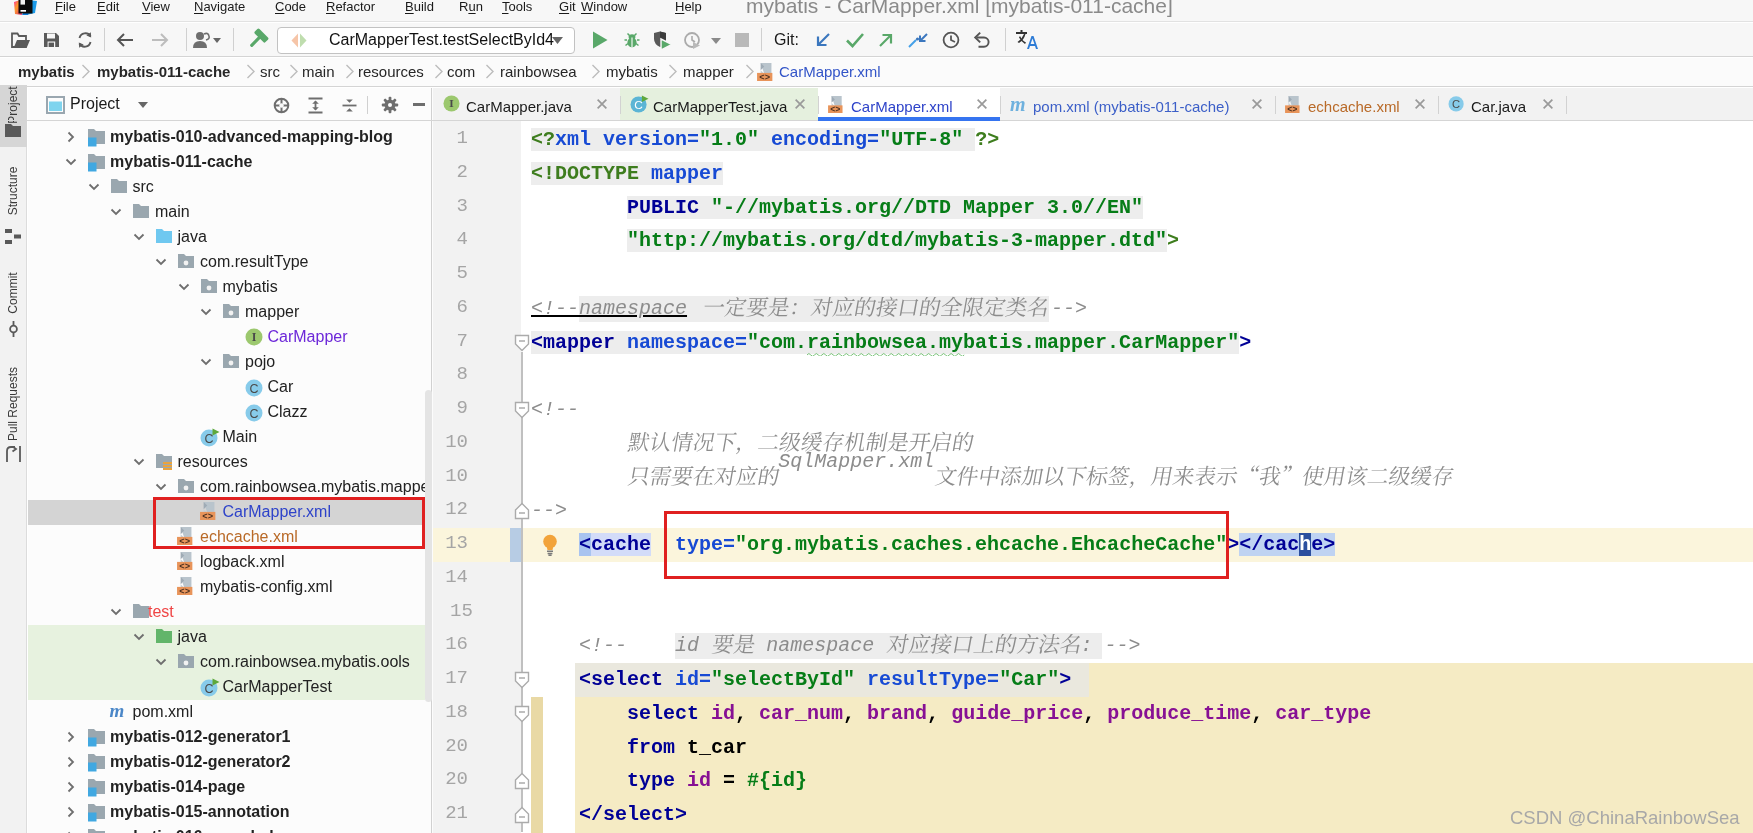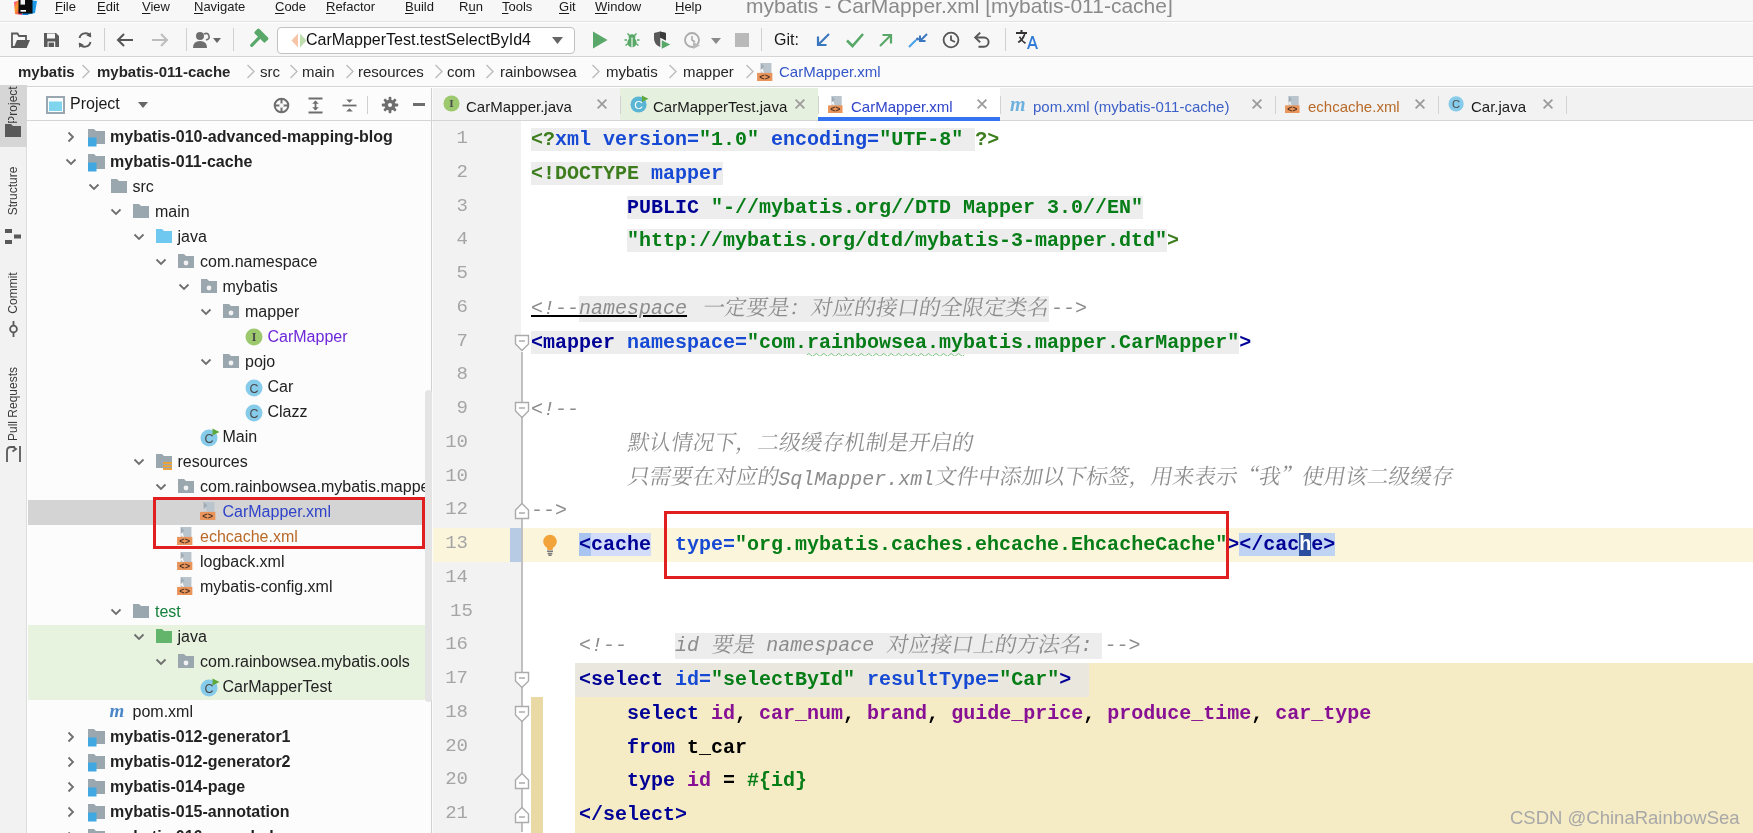--- a/index.html
+++ b/index.html
@@ -19,21 +19,21 @@
 <div class="menuitem" style="left:55px"><span>F</span>ile</div>
 <div class="menuitem" style="left:97px"><span>E</span>dit</div>
 <div class="menuitem" style="left:142px"><span>V</span>iew</div>
 <div class="menuitem" style="left:194px"><span>N</span>avigate</div>
 <div class="menuitem" style="left:275px"><span>C</span>ode</div>
 <div class="menuitem" style="left:326px"><span>R</span>efactor</div>
 <div class="menuitem" style="left:405px"><span>B</span>uild</div>
 <div class="menuitem" style="left:459px">R<span>u</span>n</div>
 <div class="menuitem" style="left:502px"><span>T</span>ools</div>
 <div class="menuitem" style="left:559px"><span>G</span>it</div>
-<div class="menuitem" style="left:595px"><span>W</span>indow</div>
+<div class="menuitem" style="left:581px"><span>W</span>indow</div>
 <div class="menuitem" style="left:675px"><span>H</span>elp</div>
 <div class="ab" style="left:746px;top:-6px;font-size:21px;color:#8a8a8a;white-space:nowrap;">mybatis - CarMapper.xml [mybatis-011-cache]</div>
 <div class="ab" style="left:0;top:23px;width:1753px;height:34px;background:#F7F7F7;border-bottom:1px solid #D4D4D4"></div>
 <svg class="ab" style="left:11px;top:32px" width="20" height="16" viewBox="0 0 20 16">
 <path d="M1 3 L1 15 L15 15 L15 4 L8 4 L6.5 1.5 L1 1.5 Z" fill="none" stroke="#5a5a5a" stroke-width="1.8"></path>
 <path d="M3 15 L6 8 L19 8 L16 15 Z" fill="#5a5a5a"></path>
   </svg>
 <svg class="ab" style="left:43px;top:32px" width="17" height="16" viewBox="0 0 17 16">
 <path d="M1 1 L13 1 L16 4 L16 15 L1 15 Z" fill="#5a5a5a"></path>
 <rect x="4" y="1.5" width="8" height="5" fill="#F7F7F7"></rect>
@@ -73,21 +73,21 @@
 <g transform="rotate(45 12 12)" fill="#59A869">
 <rect x="4.5" y="2.5" width="15" height="6.5" rx="1.5"></rect>
 <rect x="10.4" y="8" width="3.2" height="13" rx="1.5"></rect>
 </g>
   </svg>
 <div class="ab" style="left:277px;top:27px;width:298px;height:27px;background:#fff;border:1px solid #C2C2C2;border-radius:4px;"></div>
 <svg class="ab" style="left:291px;top:33px" width="16" height="15" viewBox="0 0 16 15">
 <path d="M7 0.5 L7 14.5 L0.5 7.5 Z" fill="#F6C5A8"></path>
     <path d="M9 0.5 L9 14.5 L15.5 7.5 Z" fill="#BFDDAE"></path>
   </svg>
-<div class="ab" style="left:306px;top:31px;font-size:16px;color:#111;">CarMapperTest.testSelectById4</div>
+<div class="ab" style="left:329px;top:31px;font-size:16px;color:#111;">CarMapperTest.testSelectById4</div>
 <svg class="ab" style="left:551px;top:36px" width="13" height="9" viewBox="0 0 13 9">
     <path d="M1 1 L12 1 L6.5 8 Z" fill="#666"></path>
   </svg>
 <svg class="ab" style="left:592px;top:31px" width="16" height="18" viewBox="0 0 16 18">
     <path d="M1 0.5 L15.5 9 L1 17.5 Z" fill="#59A869"></path>
   </svg>
 <svg class="ab" style="left:623px;top:31px" width="18" height="18" viewBox="0 0 18 18">
 <g stroke="#59A869" stroke-width="1.5" fill="none">
 <path d="M4.5 2.5 L6.5 4.5 M13.5 2.5 L11.5 4.5 M1.5 9 L4 9 M14 9 L16.5 9 M2.5 14.5 L5 12.5 M15.5 14.5 L13 12.5"></path>
     </g>
@@ -325,21 +325,21 @@
     <path d="M1 1 L7 1 L9 3 L17 3 L17 15 L1 15 Z" fill="#6FC8F0"></path>
   </svg>
 <div class="treerow" style="left:177.5px;top:228px;color:#222222">java</div>
 <svg class="ab" style="left:155.0px;top:258px" width="12" height="8" viewBox="0 0 12 8">
     <path d="M1.5 1.5 L6 6 L10.5 1.5" stroke="#6e6e6e" stroke-width="1.8" fill="none"></path>
   </svg>
 <svg class="ab" style="left:177.0px;top:253px" width="18" height="16" viewBox="0 0 18 16">
     <path d="M1 1 L7 1 L9 3 L17 3 L17 15 L1 15 Z" fill="#9AA7AF"></path>
     <circle cx="9" cy="10" r="2.4" fill="#F2F2F2"></circle>
   </svg>
-<div class="treerow" style="left:200.0px;top:253px;color:#222222">com.namespace</div>
+<div class="treerow" style="left:200.0px;top:253px;color:#222222">com.resultType</div>
 <svg class="ab" style="left:177.5px;top:283px" width="12" height="8" viewBox="0 0 12 8">
     <path d="M1.5 1.5 L6 6 L10.5 1.5" stroke="#6e6e6e" stroke-width="1.8" fill="none"></path>
   </svg>
 <svg class="ab" style="left:199.5px;top:278px" width="18" height="16" viewBox="0 0 18 16">
     <path d="M1 1 L7 1 L9 3 L17 3 L17 15 L1 15 Z" fill="#9AA7AF"></path>
     <circle cx="9" cy="10" r="2.4" fill="#F2F2F2"></circle>
   </svg>
 <div class="treerow" style="left:222.5px;top:278px;color:#222222">mybatis</div>
 <svg class="ab" style="left:200.0px;top:308px" width="12" height="8" viewBox="0 0 12 8">
     <path d="M1.5 1.5 L6 6 L10.5 1.5" stroke="#6e6e6e" stroke-width="1.8" fill="none"></path>
@@ -427,21 +427,21 @@
     <rect x="0" y="11" width="17" height="9" fill="#E8945A"></rect>
     <text x="8.5" y="19" font-size="10" font-weight="bold" fill="#4a3020" text-anchor="middle" font-family="Liberation Mono">&lt;&gt;</text>
   </svg>
 <div class="treerow" style="left:200.0px;top:578px;color:#222222">mybatis-config.xml</div>
 <svg class="ab" style="left:110.0px;top:608px" width="12" height="8" viewBox="0 0 12 8">
     <path d="M1.5 1.5 L6 6 L10.5 1.5" stroke="#6e6e6e" stroke-width="1.8" fill="none"></path>
   </svg>
 <svg class="ab" style="left:132.0px;top:603px" width="18" height="16" viewBox="0 0 18 16">
     <path d="M1 1 L7 1 L9 3 L17 3 L17 15 L1 15 Z" fill="#9AA7AF"></path>
   </svg>
-<div class="treerow" style="left:155.0px;top:603px;color:#15803d">test</div>
+<div class="treerow" style="left:148px;top:603px;color:#ef4444">test</div>
 <svg class="ab" style="left:132.5px;top:633px" width="12" height="8" viewBox="0 0 12 8">
     <path d="M1.5 1.5 L6 6 L10.5 1.5" stroke="#6e6e6e" stroke-width="1.8" fill="none"></path>
   </svg>
 <svg class="ab" style="left:154.5px;top:628px" width="18" height="16" viewBox="0 0 18 16">
     <path d="M1 1 L7 1 L9 3 L17 3 L17 15 L1 15 Z" fill="#62B56A"></path>
   </svg>
 <div class="treerow" style="left:177.5px;top:628px;color:#222222">java</div>
 <svg class="ab" style="left:155.0px;top:658px" width="12" height="8" viewBox="0 0 12 8">
     <path d="M1.5 1.5 L6 6 L10.5 1.5" stroke="#6e6e6e" stroke-width="1.8" fill="none"></path>
   </svg>
@@ -700,21 +700,21 @@
     <g fill="#8C8C8C" transform="translate(0,24) skewX(-10)">
       <path transform="translate(0.0,0)" d="M13.2 -5.1Q15.2 -4.3 16.6 -3.4Q17.9 -2.6 18.7 -1.8Q19.5 -1 19.8 -0.3Q20.1 0.4 20 0.8Q20 1.3 19.7 1.4Q19.3 1.6 18.9 1.3Q18.5 0.6 17.9 -0.3Q17.2 -1.1 16.4 -2Q15.5 -2.9 14.6 -3.6Q13.8 -4.4 13 -4.9ZM4.8 -7.6H16.8V-7H4.8ZM4 -16.2V-16.9L5.5 -16.2H16.9V-15.6H5.4V-5.9Q5.4 -5.8 5.2 -5.7Q5.1 -5.6 4.8 -5.5Q4.5 -5.4 4.2 -5.4H4ZM16.3 -16.2H16.1L16.9 -17.1L18.7 -15.8Q18.6 -15.6 18.3 -15.5Q18.1 -15.4 17.8 -15.3V-6.1Q17.8 -6.1 17.6 -5.9Q17.4 -5.8 17.1 -5.7Q16.8 -5.6 16.5 -5.6H16.3ZM7.6 -5.3 9.6 -4.3Q9.5 -4.1 9.3 -4.1Q9.2 -4 8.8 -4.1Q8 -3.1 6.8 -2.1Q5.5 -1 4 0Q2.5 1 0.9 1.7L0.7 1.4Q2.1 0.5 3.4 -0.6Q4.8 -1.8 5.9 -3Q7 -4.3 7.6 -5.3Z"></path>
       <path transform="translate(21.6,0)" d="M11.4 -8.8Q11.4 -8.7 11.1 -8.6Q10.8 -8.4 10.2 -8.4H10V-16.8H11.4ZM17.2 -18Q17.2 -18 17.3 -17.9Q17.5 -17.7 17.8 -17.5Q18.1 -17.3 18.4 -17Q18.8 -16.8 19 -16.5Q19 -16.1 18.5 -16.1H3.2L3.1 -16.8H16.1ZM18.4 -14.3 19.3 -15.2 20.8 -13.7Q20.6 -13.5 20 -13.5Q19.7 -13 19.1 -12.3Q18.5 -11.6 18 -11.1L17.7 -11.3Q17.9 -11.7 18.1 -12.3Q18.2 -12.8 18.4 -13.4Q18.5 -14 18.6 -14.3ZM3.2 -15.2Q3.6 -14.1 3.5 -13.3Q3.5 -12.5 3.2 -11.9Q2.9 -11.4 2.5 -11.1Q2.1 -10.9 1.7 -10.9Q1.2 -10.9 1 -11.2Q0.9 -11.6 1.1 -11.9Q1.2 -12.2 1.6 -12.4Q2.2 -12.7 2.5 -13.5Q2.9 -14.3 2.8 -15.2ZM19.2 -14.3V-13.7H3V-14.3ZM11.5 -7.8Q11.3 -7.4 10.9 -6.9Q10.5 -6.4 10.2 -5.9Q9.8 -5.4 9.4 -5.1H8.7Q8.9 -5.6 9.2 -6.5Q9.5 -7.3 9.7 -7.8ZM13.8 0.4Q13.8 0.5 13.5 0.7Q13.2 0.8 12.7 0.8H12.5V-5.3H13.8ZM9.3 0.5Q9.3 0.6 9 0.7Q8.7 0.9 8.1 0.9H7.9V-5.3H9.3ZM16.9 -5.3 17.6 -6.1 19.3 -4.8Q19.3 -4.7 19 -4.6Q18.8 -4.5 18.5 -4.4V-0.2Q18.5 0.3 18.3 0.7Q18.2 1.1 17.8 1.4Q17.4 1.6 16.6 1.7Q16.5 1.4 16.5 1.1Q16.4 0.8 16.3 0.7Q16.1 0.5 15.8 0.4Q15.5 0.3 15 0.2V-0.2Q15 -0.2 15.3 -0.1Q15.7 -0.1 16.1 -0.1Q16.6 -0.1 16.7 -0.1Q17.1 -0.1 17.1 -0.4V-5.3ZM4.7 1.2Q4.7 1.3 4.5 1.4Q4.3 1.5 4.1 1.6Q3.8 1.7 3.5 1.7H3.3V-5.3V-6L4.8 -5.3H18V-4.7H4.7ZM18.6 -9Q18.6 -9 18.9 -8.8Q19.2 -8.5 19.6 -8.2Q20.1 -7.8 20.4 -7.5Q20.4 -7.2 19.9 -7.2H1.5L1.3 -7.8H17.6ZM17 -10.2V-9.6H12.5V-10.2ZM16.6 -12.1V-11.4H12.5V-12.1ZM8.8 -10.2V-9.6H4.2V-10.2ZM8.7 -12.1V-11.4H4.5V-12.1Z"></path>
       <path transform="translate(43.2,0)" d="M5.6 -3.1Q8.6 -2.8 10.9 -2.3Q13.1 -1.9 14.6 -1.4Q16.1 -1 17.1 -0.5Q18 -0.1 18.5 0.3Q18.9 0.6 19 0.9Q19.1 1.2 18.9 1.4Q18.8 1.5 18.4 1.5Q18.1 1.6 17.7 1.4Q16.4 0.6 14.5 -0.1Q12.6 -0.8 10.2 -1.5Q7.8 -2.2 5 -2.7ZM5 -2.7Q5.5 -3.3 6.2 -4.1Q6.8 -4.9 7.5 -5.8Q8.2 -6.7 8.7 -7.6Q9.3 -8.4 9.6 -8.9L11.7 -8.2Q11.6 -8 11.4 -7.9Q11.1 -7.8 10.5 -7.9L11 -8.1Q10.7 -7.7 10.1 -7Q9.6 -6.3 9 -5.5Q8.4 -4.8 7.8 -4Q7.2 -3.3 6.7 -2.7ZM15.7 -6Q15.1 -4.4 14.2 -3.3Q13.4 -2.1 12.2 -1.3Q11 -0.4 9.4 0.2Q7.8 0.8 5.7 1.2Q3.6 1.5 1 1.8L0.9 1.4Q4.6 0.8 7.2 0Q9.9 -0.9 11.6 -2.4Q13.3 -3.9 14.1 -6.3H15.7ZM18.8 -7.7Q18.8 -7.7 19 -7.5Q19.2 -7.4 19.5 -7.2Q19.7 -6.9 20.1 -6.7Q20.4 -6.4 20.7 -6.1Q20.6 -5.8 20.1 -5.8H1.1L1 -6.4H17.8ZM4.6 -8.4Q4.6 -8.3 4.4 -8.2Q4.2 -8.1 3.9 -8Q3.7 -8 3.4 -8H3.2V-13.8V-14.5L4.7 -13.8H17.5V-13.2H4.6ZM16.7 -13.8 17.5 -14.7 19.3 -13.4Q19.2 -13.2 18.9 -13.1Q18.7 -13 18.4 -12.9V-8.6Q18.4 -8.6 18.2 -8.5Q17.9 -8.4 17.7 -8.3Q17.4 -8.2 17.2 -8.2H17V-13.8ZM17.8 -9.8V-9.2H4.1V-9.8ZM13.7 -16.7V-9.4H12.3V-16.7ZM9.1 -16.7V-9.4H7.8V-16.7ZM18.6 -18Q18.6 -18 18.8 -17.8Q19 -17.7 19.3 -17.4Q19.6 -17.2 19.9 -16.9Q20.3 -16.6 20.6 -16.4Q20.5 -16 20 -16H1.3L1.1 -16.7H17.6Z"></path>
       <path transform="translate(64.8,0)" d="M6.8 -8.9Q6.7 -8.7 6.2 -8.5V1.2Q6.2 1.3 6 1.4Q5.8 1.5 5.5 1.6Q5.3 1.7 5 1.7H4.7V-8.6L5.4 -9.5ZM14.6 -12.1Q14.6 -11.9 14.5 -11.7Q14.3 -11.6 13.9 -11.5V0.3H12.5V-12.3ZM11.3 -17.5Q11.3 -17.3 11.1 -17.2Q10.9 -17.1 10.5 -17.1Q9.9 -15.5 9.1 -13.8Q8.2 -12.1 7.1 -10.4Q5.9 -8.8 4.4 -7.3Q2.9 -5.9 1 -4.8L0.8 -5Q2.4 -6.3 3.7 -7.8Q5 -9.4 6.1 -11.1Q7.1 -12.8 7.8 -14.6Q8.6 -16.4 9 -18.1ZM18.8 -1.4Q18.8 -1.4 18.9 -1.3Q19.1 -1.1 19.4 -0.9Q19.7 -0.6 20.1 -0.4Q20.4 -0.1 20.7 0.2Q20.6 0.5 20.1 0.5H7L6.8 -0.1H17.7ZM17.4 -8.6Q17.4 -8.6 17.5 -8.4Q17.7 -8.3 18 -8.1Q18.3 -7.8 18.6 -7.6Q18.9 -7.3 19.2 -7Q19.1 -6.9 19 -6.8Q18.9 -6.7 18.6 -6.7H8.2L8 -7.3H16.4ZM18.4 -15.3Q18.4 -15.3 18.6 -15.1Q18.8 -15 19.1 -14.7Q19.4 -14.5 19.7 -14.2Q20 -13.9 20.3 -13.7Q20.3 -13.3 19.8 -13.3H1.6L1.4 -13.9H17.3Z"></path>
       <path transform="translate(86.4,0)" d="M10.5 -9.8Q11.8 -9.3 12.5 -8.6Q13.2 -8 13.6 -7.4Q14 -6.7 14 -6.2Q14.1 -5.6 13.9 -5.3Q13.8 -4.9 13.4 -4.9Q13.1 -4.8 12.8 -5.1Q12.6 -5.7 12.3 -6.5Q12 -7.3 11.5 -8.2Q11 -9 10.3 -9.6ZM18.2 -17.7Q18.1 -17.5 17.9 -17.4Q17.8 -17.2 17.4 -17.2V-0.5Q17.4 0.1 17.2 0.5Q17 1 16.5 1.3Q16 1.6 14.9 1.7Q14.9 1.3 14.7 1.1Q14.6 0.8 14.3 0.6Q14 0.4 13.5 0.3Q13 0.1 12.2 0V-0.3Q12.2 -0.3 12.6 -0.3Q13 -0.2 13.6 -0.2Q14.2 -0.2 14.7 -0.2Q15.2 -0.1 15.4 -0.1Q15.7 -0.1 15.8 -0.2Q16 -0.4 16 -0.6V-18ZM19 -14.1Q19 -14.1 19.1 -13.9Q19.3 -13.8 19.6 -13.5Q19.9 -13.3 20.2 -13Q20.5 -12.7 20.7 -12.4Q20.6 -12.1 20.1 -12.1H9.7L9.5 -12.7H18ZM2.5 -12.5Q4.2 -11.1 5.5 -9.6Q6.8 -8.2 7.8 -6.8Q8.7 -5.4 9.3 -4.2Q9.7 -3.3 9.8 -2.7Q9.9 -2 9.7 -1.6Q9.6 -1.3 9.4 -1.2Q9.1 -1.1 8.9 -1.3Q8.6 -1.5 8.3 -2.1Q8 -3.1 7.5 -4.4Q6.9 -5.7 6.1 -7.1Q5.3 -8.6 4.3 -9.9Q3.3 -11.2 2.2 -12.3ZM8 -15.4 8.8 -16.3 10.4 -14.9Q10.3 -14.7 10.1 -14.7Q9.9 -14.6 9.6 -14.6Q9.1 -12.6 8.4 -10.4Q7.7 -8.3 6.7 -6.3Q5.7 -4.3 4.2 -2.4Q2.8 -0.6 0.9 0.9L0.6 0.7Q2.1 -0.9 3.4 -2.8Q4.6 -4.7 5.6 -6.8Q6.5 -8.9 7.2 -11.1Q7.8 -13.3 8.2 -15.4ZM9 -15.4V-14.8H1.2L1 -15.4Z"></path>
       <path transform="translate(108.0,0)" d="M18.5 -1.5Q18.5 -1.5 18.7 -1.3Q18.9 -1.2 19.2 -1Q19.5 -0.7 19.8 -0.4Q20.1 -0.1 20.4 0.1Q20.3 0.5 19.8 0.5H4.3L4.1 -0.2H17.5ZM10.3 -12Q11.4 -10.9 12 -9.8Q12.7 -8.7 13 -7.7Q13.3 -6.8 13.3 -6Q13.3 -5.3 13.1 -4.9Q12.9 -4.4 12.6 -4.4Q12.2 -4.3 11.9 -4.7Q11.9 -5.8 11.6 -7.1Q11.3 -8.4 10.9 -9.7Q10.5 -10.9 9.9 -11.9ZM6.4 -11Q7.5 -9.7 8.2 -8.6Q8.9 -7.4 9.2 -6.4Q9.5 -5.4 9.5 -4.7Q9.5 -3.9 9.3 -3.4Q9.1 -3 8.8 -2.9Q8.4 -2.9 8.1 -3.2Q8.1 -4.4 7.8 -5.8Q7.5 -7.2 7.1 -8.5Q6.6 -9.8 6 -10.8ZM19.2 -11.4Q19.1 -11.1 18.3 -11.1Q18 -10 17.5 -8.6Q16.9 -7.2 16.3 -5.7Q15.6 -4.1 14.9 -2.6Q14.2 -1.1 13.4 0.2L13.2 0Q13.7 -1.4 14.2 -3Q14.8 -4.6 15.2 -6.3Q15.7 -8 16.1 -9.5Q16.5 -11 16.7 -12.2ZM9.8 -18.3Q11 -18 11.7 -17.6Q12.4 -17.2 12.8 -16.7Q13.1 -16.3 13.2 -15.9Q13.3 -15.5 13.1 -15.2Q12.9 -15 12.6 -14.9Q12.3 -14.8 11.9 -15.1Q11.8 -15.6 11.4 -16.1Q11 -16.7 10.5 -17.2Q10 -17.7 9.6 -18.1ZM3.4 -15V-15.5L5 -14.8H4.7V-9.2Q4.7 -7.9 4.7 -6.5Q4.6 -5 4.2 -3.6Q3.9 -2.1 3.2 -0.8Q2.4 0.6 1.2 1.7L0.9 1.5Q2 -0.1 2.5 -1.8Q3.1 -3.6 3.2 -5.4Q3.4 -7.3 3.4 -9.2V-14.8ZM18.8 -16.1Q18.8 -16.1 19 -16Q19.2 -15.8 19.5 -15.6Q19.8 -15.3 20.1 -15Q20.5 -14.7 20.7 -14.5Q20.7 -14.3 20.5 -14.2Q20.4 -14.1 20.2 -14.1H4.1V-14.8H17.7Z"></path>
       <path transform="translate(129.6,0)" d="M3.3 0.5Q3.3 0.6 3.1 0.7Q3 0.8 2.7 0.9Q2.5 1 2.2 1H1.9V-14.3V-15L3.4 -14.3H8.5V-13.6H3.3ZM7.2 -17.6Q7.1 -17.1 6.4 -17.1Q6.1 -16.6 5.8 -16Q5.5 -15.4 5.1 -14.8Q4.8 -14.2 4.5 -13.8H4Q4.1 -14.3 4.3 -15.1Q4.5 -15.8 4.6 -16.6Q4.8 -17.4 4.9 -18.1ZM18.1 -14.3 18.9 -15.2 20.6 -13.8Q20.5 -13.7 20.3 -13.6Q20.1 -13.5 19.7 -13.5Q19.7 -10.5 19.6 -8.1Q19.5 -5.7 19.3 -3.9Q19.1 -2.1 18.8 -1Q18.6 0.1 18.2 0.6Q17.7 1.2 17.1 1.4Q16.5 1.7 15.7 1.7Q15.7 1.3 15.6 1Q15.5 0.7 15.3 0.5Q15 0.4 14.4 0.2Q13.8 0 13.1 -0.1L13.1 -0.5Q13.6 -0.4 14.2 -0.4Q14.9 -0.3 15.4 -0.3Q15.9 -0.2 16.2 -0.2Q16.5 -0.2 16.7 -0.3Q16.8 -0.4 17 -0.5Q17.4 -1 17.7 -2.7Q17.9 -4.5 18.1 -7.5Q18.2 -10.4 18.3 -14.3ZM7.6 -14.3 8.4 -15.1 10.1 -13.8Q10 -13.7 9.7 -13.6Q9.5 -13.4 9.2 -13.4V-0.1Q9.2 -0.1 9 0.1Q8.8 0.2 8.5 0.3Q8.2 0.4 8 0.4H7.8V-14.3ZM11.8 -9.8Q13.1 -9.3 13.9 -8.6Q14.7 -7.9 15 -7.3Q15.4 -6.7 15.5 -6.2Q15.6 -5.7 15.4 -5.3Q15.2 -5 14.9 -4.9Q14.5 -4.9 14.2 -5.2Q14 -5.9 13.6 -6.7Q13.2 -7.6 12.6 -8.3Q12.1 -9.1 11.5 -9.7ZM19.3 -14.3V-13.6H12.4L12.6 -14.3ZM15.2 -17.4Q15.2 -17.3 15 -17.1Q14.8 -17 14.4 -17Q13.6 -14.6 12.5 -12.6Q11.3 -10.5 9.9 -9.1L9.6 -9.3Q10.3 -10.4 10.9 -11.8Q11.6 -13.2 12.1 -14.8Q12.7 -16.4 13 -18.1ZM8.7 -8.2V-7.6H2.7V-8.2ZM8.7 -1.9V-1.2H2.7V-1.9Z"></path>
     </g>
   </svg>
-<div class="ab mono" style="left:778.2px;top:463px;"><span class="C">SqlMapper.xml</span></div>
+<div class="ab mono" style="left:778.2px;top:445px;"><span class="C">SqlMapper.xml</span></div>
 <svg style="position:absolute;left:934px;top:460px;overflow:visible" width="224" height="30">
     <g fill="#8C8C8C" transform="translate(0,24) skewX(-10)">
       <path transform="translate(0.0,0)" d="M8.8 -18.1Q10.1 -17.7 10.9 -17.2Q11.7 -16.6 12.1 -16.1Q12.5 -15.6 12.6 -15.1Q12.7 -14.6 12.6 -14.3Q12.4 -14 12.1 -13.9Q11.8 -13.9 11.4 -14.1Q11.2 -14.8 10.7 -15.5Q10.3 -16.2 9.7 -16.8Q9.1 -17.4 8.6 -17.9ZM17.1 -13.2Q16.3 -10.4 15.1 -8.1Q13.8 -5.7 11.9 -3.9Q9.9 -2 7.3 -0.6Q4.6 0.8 1.1 1.7L0.9 1.4Q5.1 0 8 -2.1Q10.9 -4.3 12.7 -7.1Q14.5 -9.9 15.2 -13.2ZM18.7 -14.8Q18.7 -14.8 18.9 -14.6Q19.1 -14.5 19.4 -14.2Q19.7 -13.9 20 -13.7Q20.4 -13.4 20.7 -13.1Q20.6 -12.7 20.1 -12.7H1.2L1 -13.4H17.5ZM5.8 -13.2Q6.6 -10.5 7.9 -8.3Q9.3 -6.1 11.3 -4.4Q13.2 -2.7 15.6 -1.6Q18.1 -0.4 20.9 0.2L20.9 0.5Q20.3 0.5 19.9 0.8Q19.5 1.1 19.2 1.7Q16.5 0.9 14.3 -0.4Q12 -1.7 10.3 -3.5Q8.5 -5.3 7.3 -7.7Q6.1 -10 5.4 -13Z"></path>
       <path transform="translate(21.6,0)" d="M6.2 -7.2H18L19 -8.5Q19 -8.5 19.2 -8.3Q19.4 -8.2 19.7 -8Q20 -7.7 20.3 -7.4Q20.6 -7.2 20.9 -6.9Q20.8 -6.5 20.3 -6.5H6.4ZM9.1 -17 11.3 -16.3Q11.3 -16.1 11.1 -16Q10.9 -15.8 10.5 -15.9Q9.9 -13.6 8.8 -11.6Q7.7 -9.6 6.4 -8.3L6.1 -8.5Q6.8 -9.5 7.3 -10.9Q7.9 -12.2 8.4 -13.8Q8.9 -15.3 9.1 -17ZM12.8 -17.9 15 -17.6Q15 -17.4 14.8 -17.2Q14.7 -17.1 14.3 -17V1.1Q14.3 1.2 14.1 1.4Q13.9 1.5 13.7 1.6Q13.4 1.7 13.1 1.7H12.8ZM8.7 -13.1H17.4L18.4 -14.4Q18.4 -14.4 18.6 -14.2Q18.8 -14.1 19.1 -13.8Q19.4 -13.6 19.7 -13.3Q20 -13.1 20.3 -12.8Q20.2 -12.5 19.7 -12.5H8.7ZM3.7 -11.7 4.4 -12.6 5.8 -12.1Q5.7 -11.9 5.6 -11.8Q5.4 -11.7 5.1 -11.7V1.2Q5.1 1.3 5 1.4Q4.8 1.5 4.5 1.6Q4.3 1.7 4 1.7H3.7ZM5.5 -18.1 7.7 -17.3Q7.7 -17.2 7.5 -17Q7.3 -16.9 6.9 -16.9Q6.2 -15 5.3 -13.2Q4.4 -11.4 3.3 -9.8Q2.2 -8.3 1 -7.1L0.7 -7.3Q1.6 -8.6 2.5 -10.3Q3.4 -12.1 4.2 -14.1Q5 -16.1 5.5 -18.1Z"></path>
       <path transform="translate(43.2,0)" d="M18.3 -7.2V-6.6H3V-7.2ZM17.5 -13.6 18.3 -14.5 20.1 -13.1Q20 -13 19.8 -12.8Q19.5 -12.7 19.2 -12.7V-5.2Q19.2 -5.2 19 -5.1Q18.8 -5 18.5 -4.9Q18.2 -4.8 18 -4.8H17.7V-13.6ZM3.7 -5Q3.7 -5 3.5 -4.8Q3.4 -4.7 3.1 -4.6Q2.8 -4.5 2.5 -4.5H2.3V-13.6V-14.3L3.9 -13.6H18.2V-12.9H3.7ZM12.2 -17.9Q12.2 -17.6 12 -17.5Q11.9 -17.3 11.5 -17.3V1.1Q11.5 1.2 11.3 1.4Q11.1 1.5 10.8 1.6Q10.6 1.7 10.3 1.7H10V-18.1Z"></path>
       <path transform="translate(64.8,0)" d="M2.5 -17.9Q3.7 -17.8 4.4 -17.4Q5.1 -17.1 5.5 -16.7Q5.9 -16.2 6 -15.9Q6 -15.5 5.9 -15.2Q5.7 -14.9 5.4 -14.9Q5.1 -14.8 4.8 -15Q4.6 -15.5 4.2 -16Q3.8 -16.5 3.3 -17Q2.8 -17.5 2.3 -17.8ZM1 -13.1Q2.1 -13 2.8 -12.6Q3.5 -12.3 3.9 -11.9Q4.2 -11.5 4.2 -11.2Q4.3 -10.8 4.1 -10.5Q4 -10.3 3.7 -10.2Q3.4 -10.1 3 -10.4Q2.8 -11.1 2.2 -11.8Q1.5 -12.5 0.8 -12.9ZM2 -4.5Q2.2 -4.5 2.3 -4.6Q2.4 -4.6 2.6 -5Q2.7 -5.2 2.8 -5.4Q2.9 -5.6 3.1 -6.1Q3.3 -6.5 3.6 -7.5Q4 -8.4 4.7 -10Q5.3 -11.6 6.4 -14.1L6.8 -14Q6.5 -13.2 6.2 -12.2Q5.9 -11.2 5.5 -10.2Q5.2 -9.1 4.9 -8.2Q4.6 -7.2 4.3 -6.5Q4.1 -5.8 4 -5.5Q3.9 -5 3.8 -4.5Q3.7 -4 3.7 -3.6Q3.7 -3.3 3.8 -2.9Q3.9 -2.5 4 -2.1Q4.2 -1.6 4.2 -1.1Q4.3 -0.6 4.3 0.1Q4.3 0.8 4 1.2Q3.6 1.6 3.1 1.6Q2.8 1.6 2.6 1.3Q2.5 1 2.4 0.5Q2.6 -0.6 2.6 -1.5Q2.6 -2.4 2.5 -3Q2.4 -3.6 2.1 -3.7Q1.9 -3.9 1.7 -3.9Q1.4 -4 1.1 -4V-4.5Q1.1 -4.5 1.3 -4.5Q1.4 -4.5 1.7 -4.5Q1.9 -4.5 2 -4.5ZM6.6 -12.2H17.9L18.9 -13.5Q18.9 -13.5 19.1 -13.4Q19.3 -13.2 19.6 -13Q19.9 -12.7 20.2 -12.4Q20.5 -12.2 20.8 -11.9Q20.7 -11.6 20.2 -11.6H6.7ZM7.1 -16.4H16.6L17.6 -17.7Q17.6 -17.7 17.8 -17.6Q17.9 -17.4 18.2 -17.2Q18.5 -17 18.8 -16.7Q19.1 -16.4 19.4 -16.2Q19.3 -15.8 18.8 -15.8H7.3ZM14.5 -12.2Q15.1 -11 16.2 -10.1Q17.3 -9.1 18.6 -8.4Q19.8 -7.6 21.1 -7.2L21 -7Q20.6 -6.9 20.3 -6.6Q20 -6.3 19.8 -5.8Q18.7 -6.4 17.6 -7.3Q16.5 -8.2 15.6 -9.4Q14.7 -10.6 14.1 -12ZM11.7 -16.4H13.3Q12.9 -13.8 11.9 -11.7Q10.9 -9.6 9.2 -8Q7.4 -6.5 4.8 -5.4L4.6 -5.7Q6.9 -6.9 8.3 -8.5Q9.8 -10.1 10.6 -12.1Q11.4 -14.1 11.7 -16.4ZM9 -6 9.3 -5.9Q9.4 -4.7 9.3 -3.8Q9.1 -2.9 8.8 -2.3Q8.4 -1.8 8 -1.5Q7.6 -1.2 7.2 -1.1Q6.8 -1.1 6.6 -1.2Q6.3 -1.4 6.2 -1.6Q6.2 -1.9 6.4 -2.2Q7.3 -2.6 8 -3.5Q8.8 -4.5 9 -6ZM14.2 -5.8Q15.1 -5.1 15.6 -4.4Q16.1 -3.7 16.3 -3.1Q16.4 -2.4 16.4 -2Q16.3 -1.5 16.1 -1.2Q15.9 -0.9 15.6 -0.9Q15.3 -0.9 15 -1.2Q15 -1.9 14.9 -2.7Q14.7 -3.5 14.5 -4.3Q14.2 -5.1 13.9 -5.6ZM16.7 -6.1Q18 -5.5 18.8 -4.8Q19.7 -4.1 20.1 -3.4Q20.5 -2.7 20.5 -2.2Q20.6 -1.6 20.4 -1.2Q20.3 -0.9 19.9 -0.8Q19.6 -0.7 19.2 -1Q19.1 -1.9 18.7 -2.8Q18.3 -3.7 17.7 -4.5Q17.1 -5.4 16.4 -6ZM11.3 -8.6 13.5 -8.4Q13.4 -8 12.7 -7.9V-0.4Q12.7 0.2 12.5 0.6Q12.4 1 11.9 1.3Q11.5 1.6 10.5 1.7Q10.4 1.3 10.3 1.1Q10.2 0.8 10 0.6Q9.8 0.5 9.3 0.3Q8.9 0.2 8.2 0.1V-0.2Q8.2 -0.2 8.5 -0.2Q8.8 -0.2 9.3 -0.1Q9.8 -0.1 10.3 -0.1Q10.7 -0.1 10.8 -0.1Q11.1 -0.1 11.2 -0.2Q11.3 -0.2 11.3 -0.5Z"></path>
       <path transform="translate(86.4,0)" d="M13.4 -1.6H18.9V-0.9H13.4ZM18.1 -14.4H17.9L18.7 -15.4L20.6 -13.9Q20.5 -13.8 20.2 -13.7Q19.9 -13.5 19.6 -13.5V0.3Q19.5 0.4 19.3 0.5Q19.2 0.7 18.9 0.8Q18.6 0.9 18.3 0.9H18.1ZM1.1 -13.4H9.8V-12.8H1.3ZM4.7 -18 6.9 -17.8Q6.9 -17.6 6.7 -17.4Q6.6 -17.3 6.2 -17.2Q6.1 -15.4 6.1 -13.4Q6 -11.5 5.8 -9.5Q5.6 -7.5 5 -5.5Q4.5 -3.6 3.5 -1.8Q2.5 0.1 0.9 1.6L0.6 1.3Q2.2 -0.8 3 -3.1Q3.9 -5.5 4.2 -8.1Q4.6 -10.6 4.6 -13.1Q4.7 -15.6 4.7 -18ZM9.2 -13.4H9L9.8 -14.4L11.5 -13Q11.2 -12.7 10.6 -12.6Q10.5 -9.8 10.4 -7.6Q10.3 -5.4 10.1 -3.8Q9.9 -2.2 9.6 -1.1Q9.4 -0.1 9 0.3Q8.5 0.8 7.9 1.1Q7.3 1.3 6.6 1.3Q6.6 0.9 6.5 0.7Q6.4 0.4 6.2 0.2Q6 0 5.4 -0.1Q4.8 -0.3 4.2 -0.4L4.2 -0.8Q4.7 -0.7 5.3 -0.7Q5.8 -0.6 6.3 -0.6Q6.8 -0.5 7.1 -0.5Q7.4 -0.5 7.6 -0.6Q7.7 -0.7 7.9 -0.8Q8.3 -1.2 8.5 -2.8Q8.8 -4.5 9 -7.2Q9.1 -9.8 9.2 -13.4ZM12.8 -14.4V-15.1L14.2 -14.4H19.1V-13.8H14.1V0.6Q14.1 0.7 14 0.8Q13.8 1 13.6 1.1Q13.3 1.2 13 1.2H12.8Z"></path>
       <path transform="translate(108.0,0)" d="M6 -16.6Q5.9 -16.4 5.7 -16.3Q5.5 -16.1 5.1 -16V-15.2H3.7V-16.5V-16.9ZM3.3 -1.8Q3.8 -2.1 4.7 -2.5Q5.6 -3 6.7 -3.7Q7.8 -4.3 9.1 -5.1Q10.4 -5.9 11.7 -6.7L11.9 -6.4Q11.1 -5.7 9.9 -4.8Q8.7 -3.8 7.2 -2.7Q5.7 -1.6 4.1 -0.4ZM4.8 -16 5.1 -15.8V-1.8L3.9 -1.3L4.5 -1.8Q4.7 -1.3 4.6 -0.9Q4.5 -0.5 4.3 -0.3Q4.1 0 3.9 0L2.9 -1.9Q3.5 -2.1 3.6 -2.3Q3.7 -2.5 3.7 -2.8V-16ZM18.8 -17Q18.7 -16.8 18.6 -16.6Q18.4 -16.4 18 -16.4Q17.9 -14.1 17.8 -12.1Q17.6 -10.1 17.2 -8.4Q16.9 -6.7 16.1 -5.2Q15.3 -3.7 14 -2.5Q12.8 -1.2 10.8 -0.2Q8.9 0.9 6.1 1.8L5.8 1.3Q8.8 0.1 10.8 -1.2Q12.7 -2.6 13.9 -4.2Q15 -5.8 15.5 -7.8Q16.1 -9.7 16.2 -12.1Q16.4 -14.4 16.4 -17.3ZM15.6 -5.5Q17.3 -4.6 18.4 -3.6Q19.4 -2.7 20 -1.8Q20.6 -0.9 20.7 -0.1Q20.9 0.6 20.7 1.1Q20.6 1.5 20.2 1.6Q19.9 1.7 19.4 1.4Q19.2 0.6 18.8 -0.4Q18.4 -1.3 17.8 -2.2Q17.3 -3.1 16.6 -3.9Q15.9 -4.7 15.3 -5.3ZM8 -17Q9.4 -16 10.4 -15Q11.3 -14.1 11.7 -13.2Q12.2 -12.4 12.3 -11.7Q12.4 -11 12.2 -10.6Q12.1 -10.2 11.7 -10.2Q11.4 -10.1 10.9 -10.5Q10.8 -11.5 10.2 -12.6Q9.7 -13.8 9 -14.9Q8.3 -16 7.7 -16.8Z"></path>
       <path transform="translate(129.6,0)" d="M10.7 -11.3Q12.6 -10.8 14 -10.2Q15.4 -9.6 16.4 -9Q17.3 -8.4 17.8 -7.8Q18.3 -7.3 18.5 -6.8Q18.7 -6.3 18.6 -6Q18.6 -5.7 18.3 -5.6Q18 -5.5 17.5 -5.6Q17 -6.3 16.2 -7.1Q15.4 -7.9 14.4 -8.6Q13.4 -9.3 12.4 -9.9Q11.4 -10.6 10.5 -11ZM11 1.2Q11 1.2 10.9 1.3Q10.7 1.5 10.4 1.6Q10.2 1.7 9.8 1.7H9.6V-16.2H11ZM18.6 -17.6Q18.6 -17.6 18.9 -17.4Q19.1 -17.3 19.4 -17Q19.7 -16.8 20.1 -16.4Q20.5 -16.1 20.8 -15.9Q20.7 -15.5 20.2 -15.5H1.1L0.9 -16.2H17.5Z"></path>
       <path transform="translate(151.2,0)" d="M14.6 -0.4Q14.6 0.1 14.5 0.5Q14.3 1 13.9 1.2Q13.4 1.5 12.4 1.6Q12.4 1.3 12.3 1Q12.2 0.8 12 0.6Q11.8 0.4 11.4 0.3Q10.9 0.2 10.2 0.1V-0.3Q10.2 -0.3 10.5 -0.2Q10.9 -0.2 11.3 -0.2Q11.8 -0.1 12.2 -0.1Q12.6 -0.1 12.8 -0.1Q13 -0.1 13.1 -0.2Q13.2 -0.3 13.2 -0.5V-10.9H14.6ZM12 -7.6Q11.9 -7.4 11.7 -7.3Q11.6 -7.2 11.2 -7.2Q10.8 -6.2 10.2 -4.9Q9.6 -3.7 8.8 -2.4Q8 -1.2 6.9 -0.2L6.7 -0.5Q7.5 -1.6 8.1 -3Q8.7 -4.3 9.2 -5.8Q9.6 -7.2 9.8 -8.3ZM16.4 -8.1Q17.8 -6.9 18.7 -5.9Q19.6 -4.8 20.1 -3.8Q20.6 -2.9 20.7 -2.2Q20.8 -1.4 20.7 -1Q20.5 -0.6 20.2 -0.5Q19.9 -0.4 19.5 -0.7Q19.3 -1.6 19 -2.5Q18.7 -3.5 18.1 -4.5Q17.6 -5.4 17.1 -6.3Q16.6 -7.2 16 -8ZM18.9 -12.2Q18.9 -12.2 19.1 -12.1Q19.2 -11.9 19.5 -11.7Q19.8 -11.5 20.1 -11.2Q20.5 -10.9 20.7 -10.7Q20.7 -10.5 20.5 -10.4Q20.4 -10.3 20.1 -10.3H8L7.8 -11H17.9ZM17.8 -17.3Q17.8 -17.3 17.9 -17.1Q18.1 -17 18.4 -16.8Q18.7 -16.5 19 -16.3Q19.3 -16 19.5 -15.7Q19.4 -15.4 19 -15.4H9.2L9 -16H16.8ZM5.4 -10.4Q6.4 -9.9 7 -9.4Q7.6 -8.8 7.9 -8.3Q8.2 -7.8 8.2 -7.4Q8.2 -7 8 -6.8Q7.9 -6.5 7.6 -6.5Q7.3 -6.5 6.9 -6.7Q6.8 -7.3 6.5 -8Q6.2 -8.6 5.8 -9.2Q5.5 -9.8 5.1 -10.3ZM6.2 -17.9Q6.1 -17.6 6 -17.5Q5.8 -17.3 5.4 -17.3V1.1Q5.4 1.2 5.2 1.3Q5 1.5 4.8 1.6Q4.6 1.6 4.3 1.6H4V-18.1ZM5.2 -12.8Q4.7 -10 3.6 -7.5Q2.5 -5 0.8 -2.9L0.5 -3.2Q1.4 -4.6 2 -6.2Q2.6 -7.8 3 -9.6Q3.5 -11.4 3.7 -13.1H5.2ZM7.1 -14.4Q7.1 -14.4 7.4 -14.1Q7.7 -13.9 8.1 -13.5Q8.5 -13.2 8.8 -12.8Q8.8 -12.5 8.3 -12.5H1.1L0.9 -13.1H6.1Z"></path>

